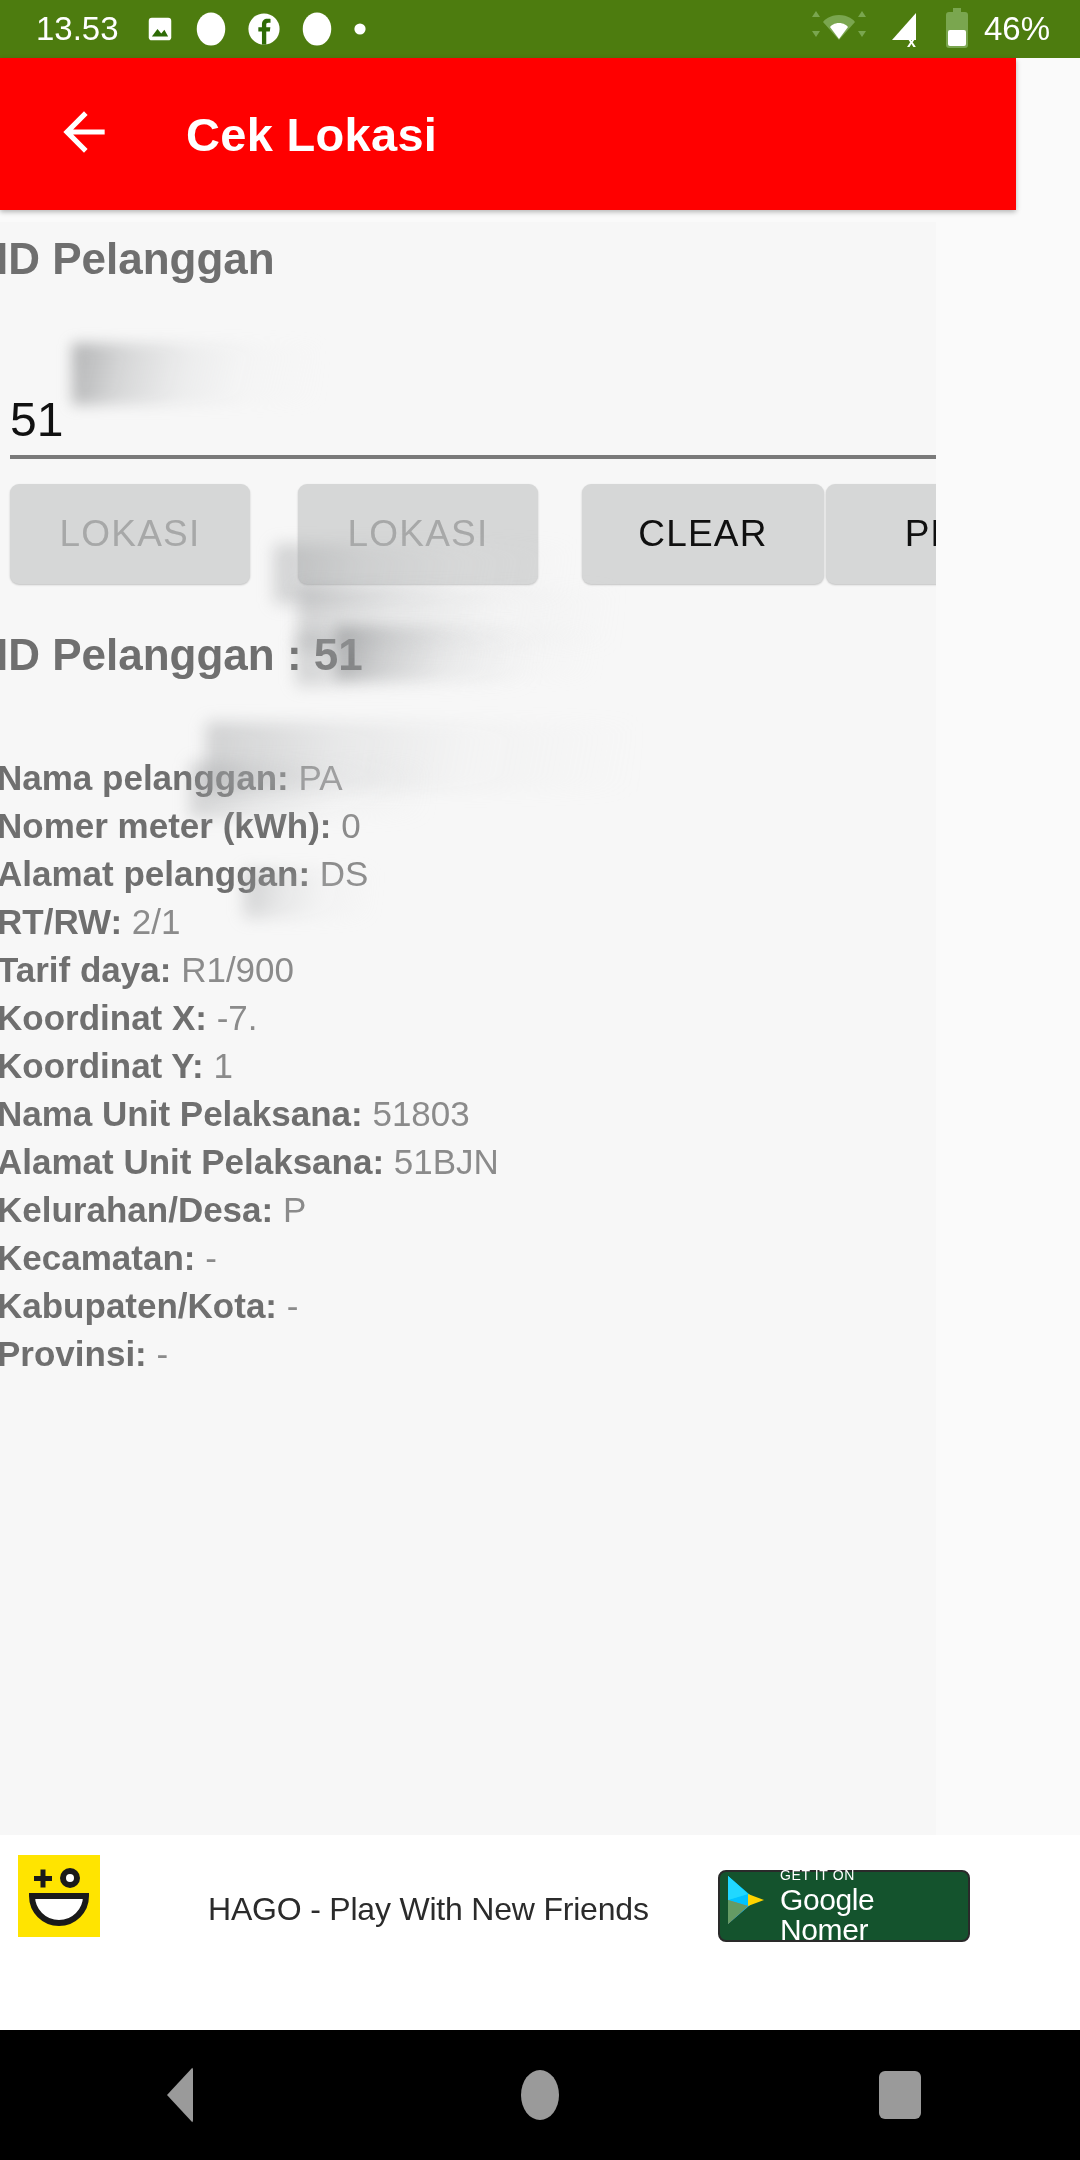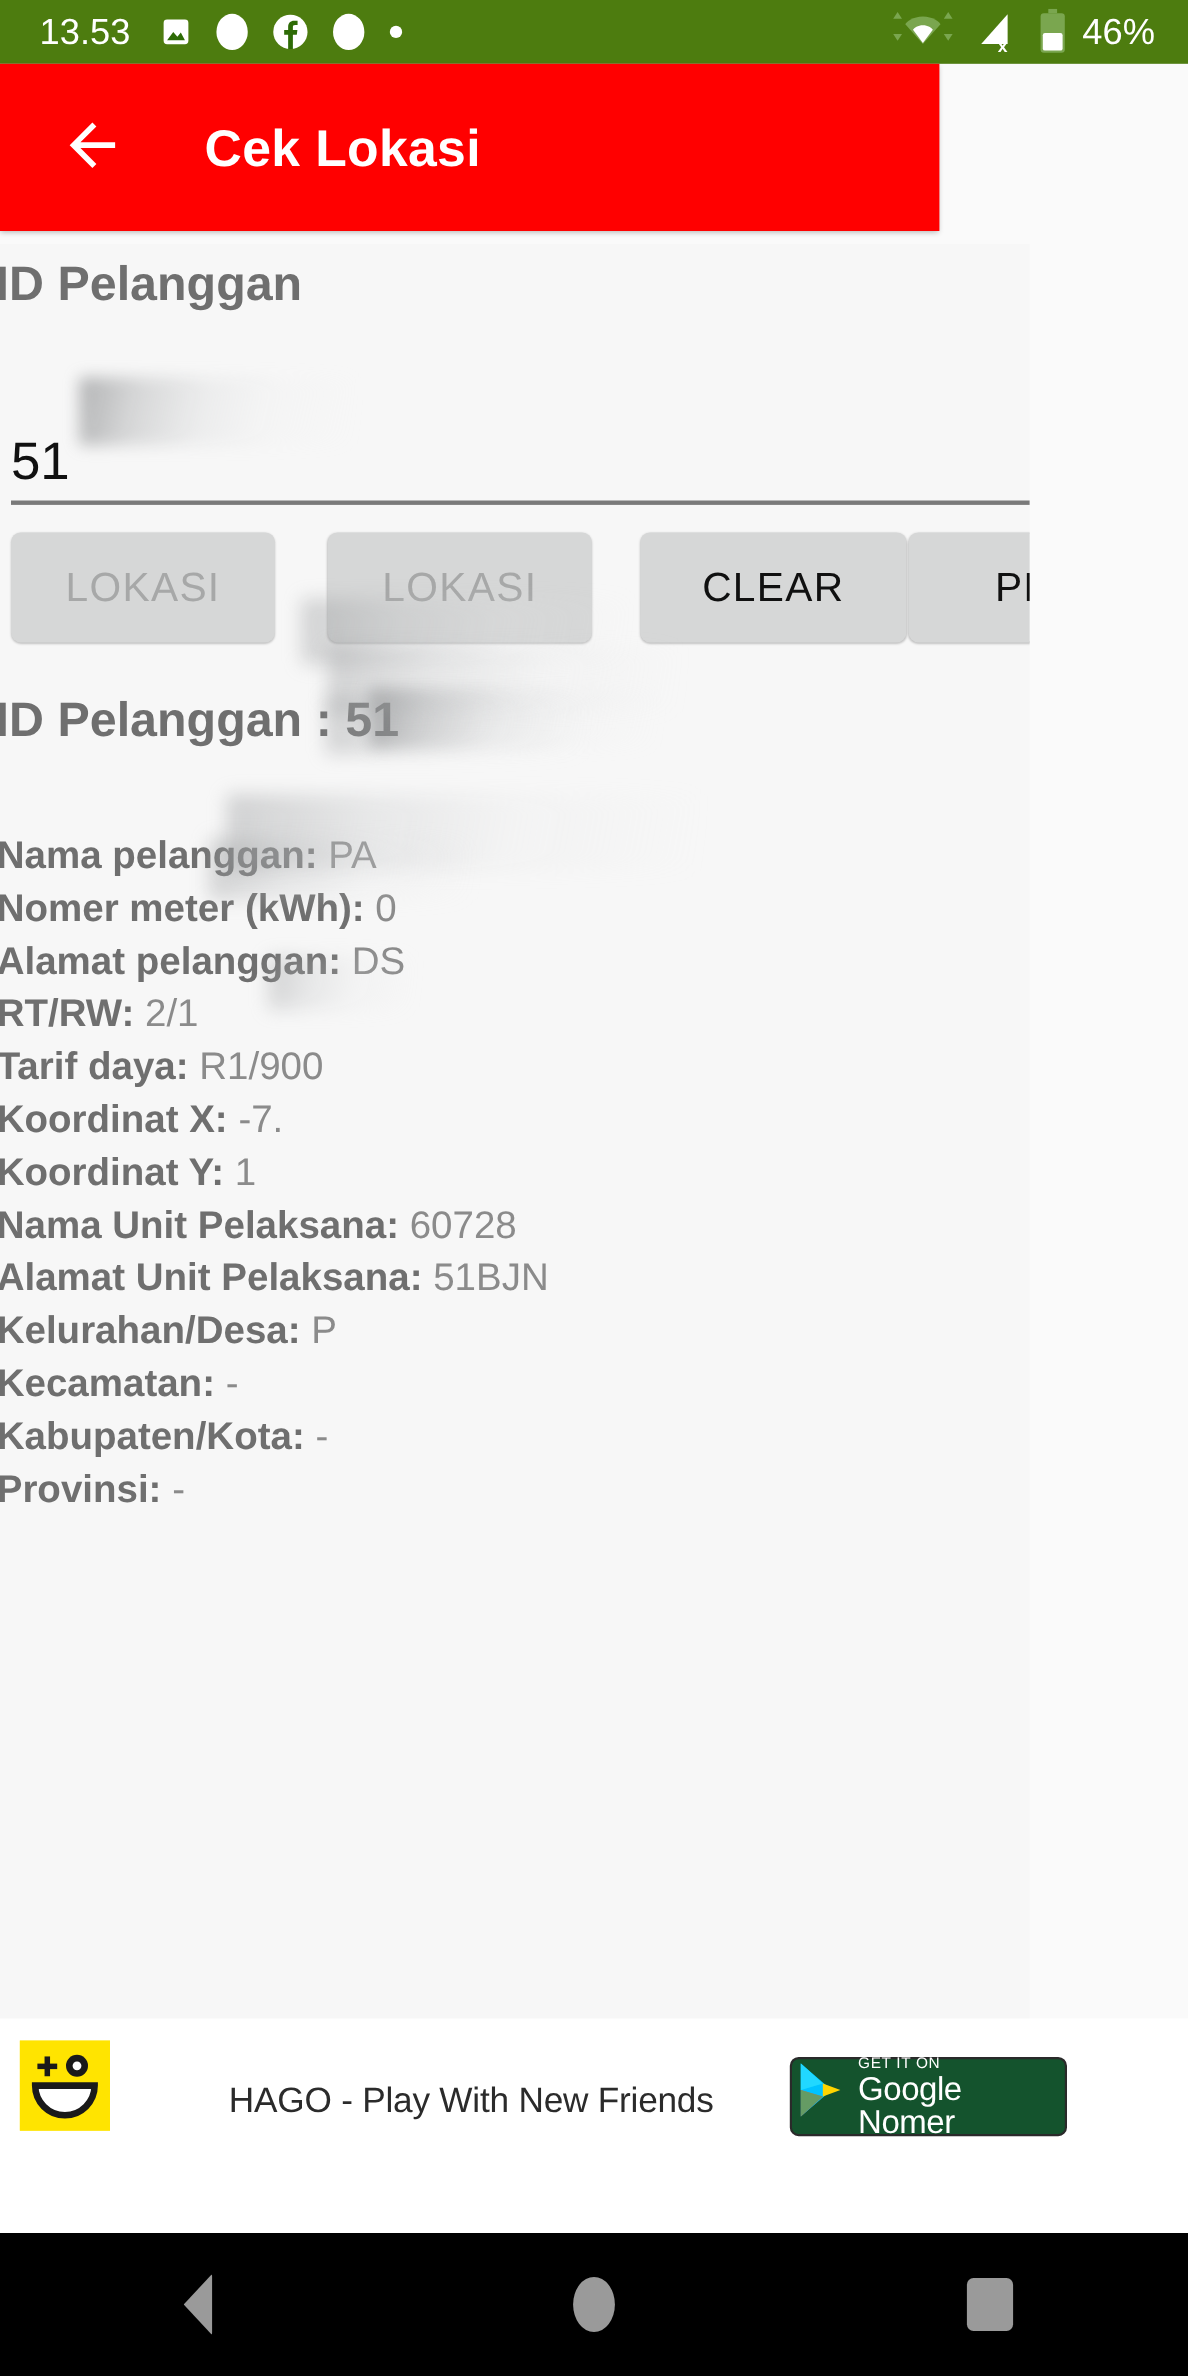--- a/index.html
+++ b/index.html
@@ -54,21 +54,21 @@
     color: #ffffff;
     font-size: 33px;
     line-height: 58px;
   }
   .si { display: block; }
 
   
   #app-bar {
     position: absolute;
     left: 0; top: 58px;
-    width: 854px;
+    width: 1016px;
     height: 152px;
     background: #ff0000;
     display: flex;
     align-items: center;
     box-shadow: 0 2px 5px rgba(0,0,0,.28);
     z-index: 3;
   }
   #back-button {
     width: 104px; height: 104px;
     margin-left: 32px;
@@ -418,21 +418,21 @@
       <div class="detail-row">
         <span class="detail-label">Koordinat X: </span>
         <span class="detail-value">-7.</span>
       </div>
       <div class="detail-row">
         <span class="detail-label">Koordinat Y: </span>
         <span class="detail-value">1</span>
       </div>
       <div class="detail-row">
         <span class="detail-label">Nama Unit Pelaksana: </span>
-        <span class="detail-value">60728</span>
+        <span class="detail-value">51803</span>
       </div>
       <div class="detail-row">
         <span class="detail-label">Alamat Unit Pelaksana: </span>
         <span class="detail-value">51BJN</span>
       </div>
       <div class="detail-row">
         <span class="detail-label">Kelurahan/Desa: </span>
         <span class="detail-value">P</span>
       </div>
       <div class="detail-row">

